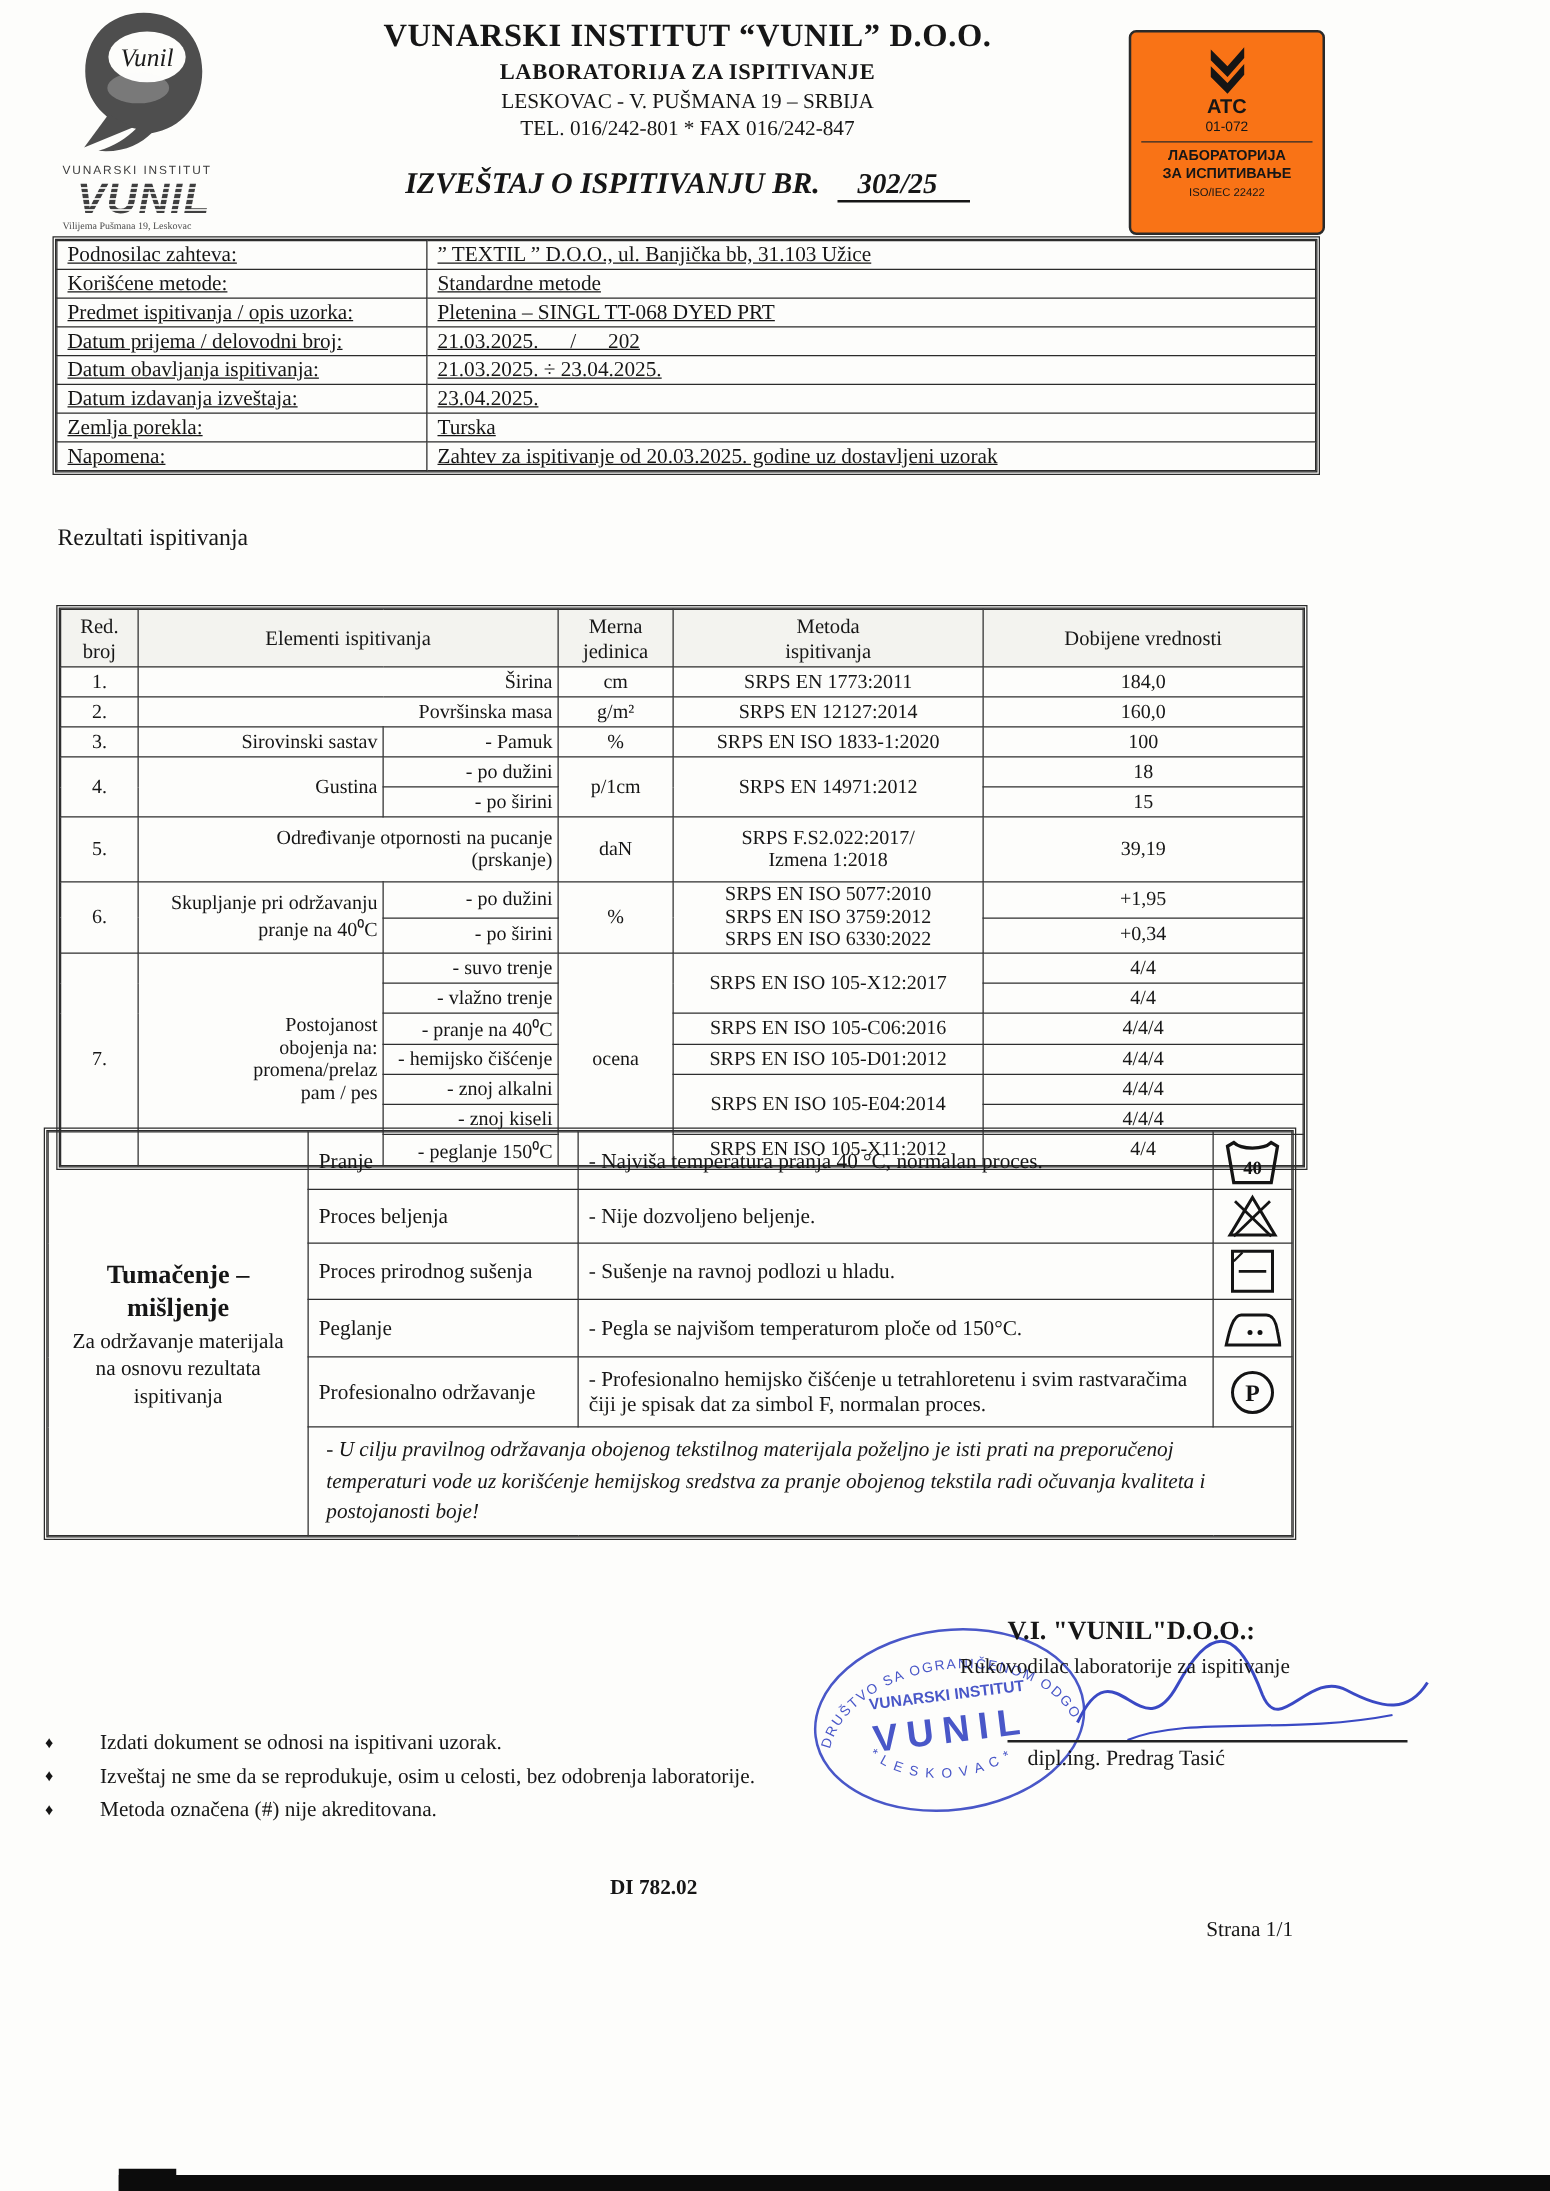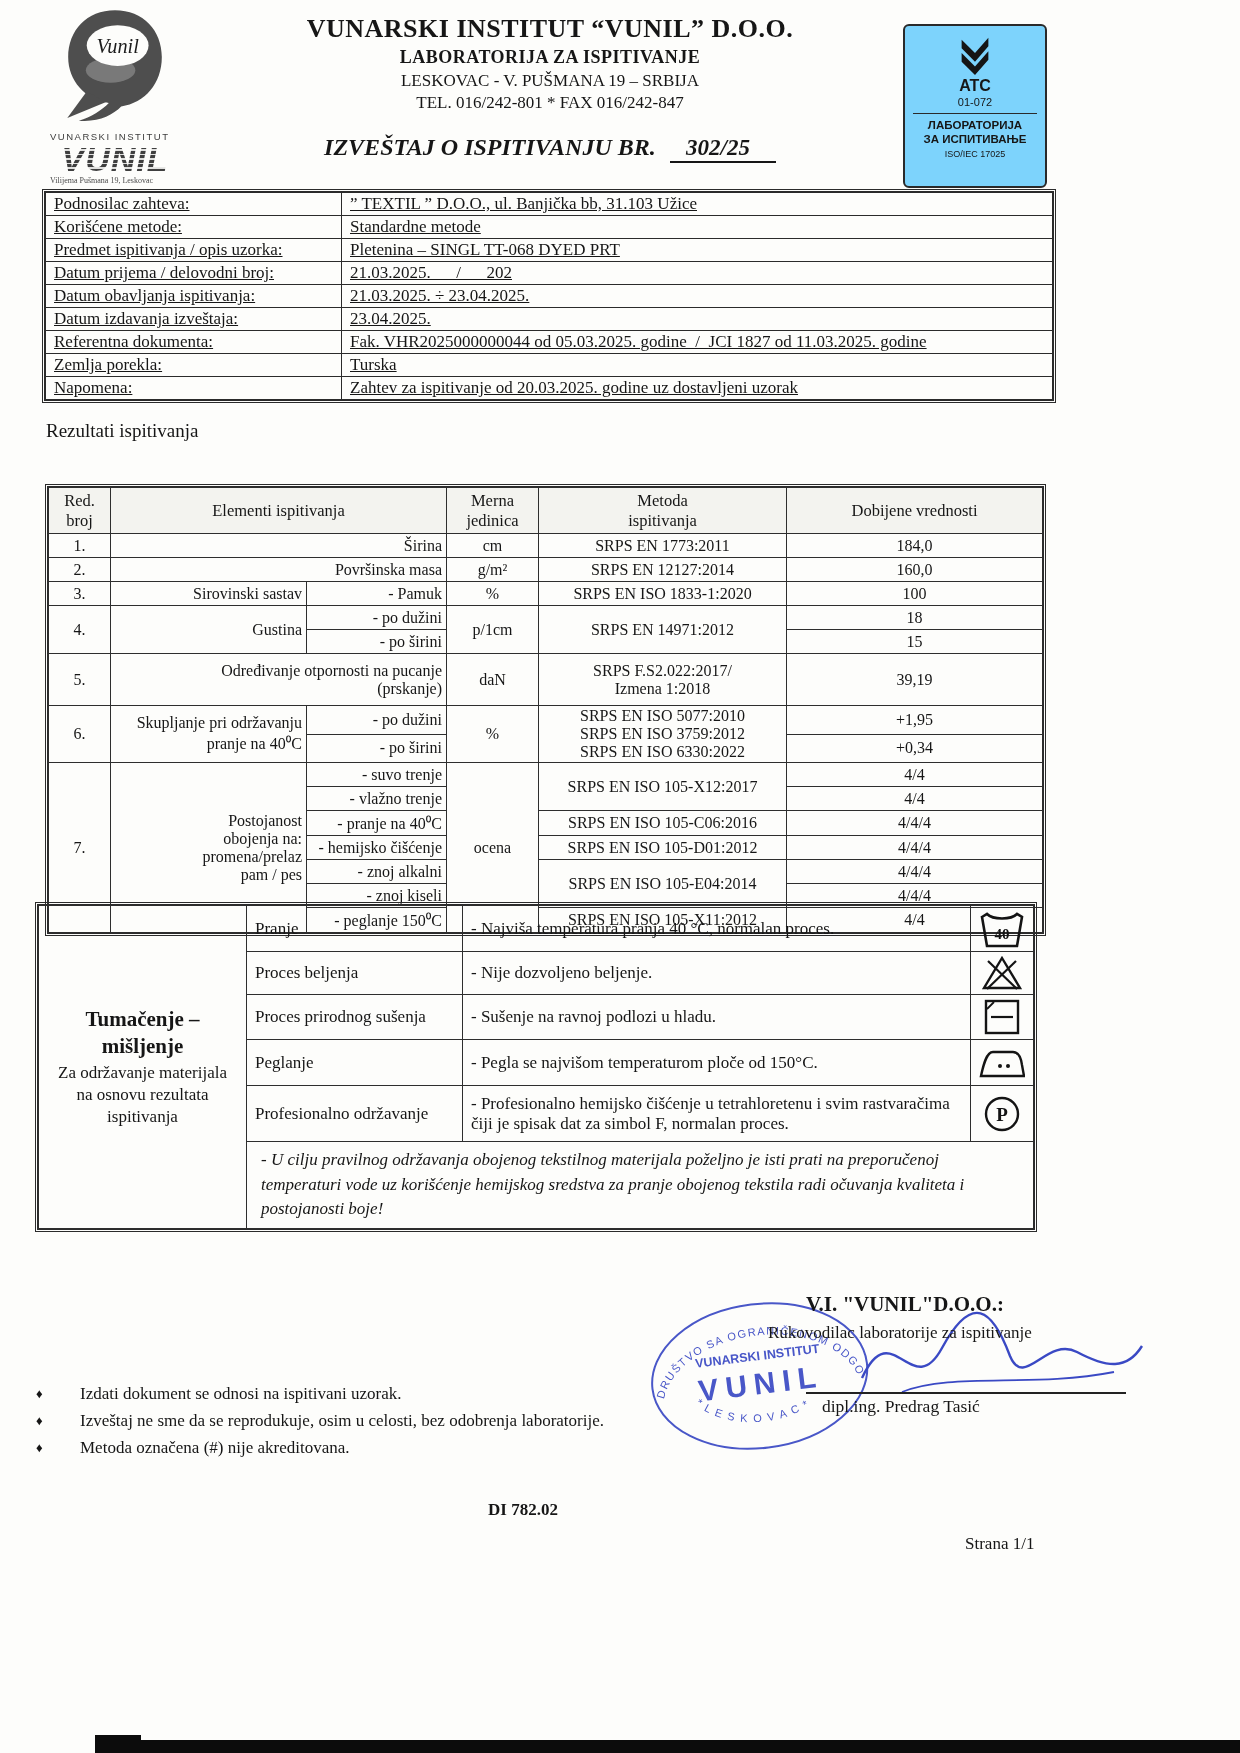--- a/index.html
+++ b/index.html
@@ -23,22 +23,22 @@
   .head-center { left:240px; top:14px; width:620px; text-align:center; }
   .h-company { font-size:26px; font-weight:bold; letter-spacing:.5px; }
   .h-lab { font-size:18px; font-weight:bold; margin-top:3px; letter-spacing:.5px; }
   .h-addr { font-size:17px; margin-top:3px; }
   .h-tel { font-size:17px; margin-top:2px; }
 
   .report-title { left:240px; top:134px; width:620px; text-align:center; font-style:italic; font-weight:bold; }
   .t-main { font-size:24px; }
   .t-no { font-size:23px; border-bottom:2px solid #161616; padding:0 26px 1px 16px; margin-left:10px; }
 
-  .badge { left:903px; top:24px; width:144px; height:164px; border:2px solid #2a2a2a; border-radius:6px;
-    background:#7dd3fc; text-align:center; padding-top:6px; }
+  .badge { left:903px; top:24px; width:157px; height:164px; border:2px solid #2a2a2a; border-radius:6px;
+    background:#f97316; text-align:center; padding-top:6px; }
   .badge svg { display:block; margin:0 auto; }
   .b-atc { font-family:"Liberation Sans", sans-serif; font-weight:bold; font-size:16px; margin-top:1px; }
   .b-no  { font-family:"Liberation Sans", sans-serif; font-size:11px; margin-top:1px; }
   .b-div { border-top:1.5px solid #2a2a2a; margin:5px 8px 4px 8px; }
   .b-cyr { font-family:"Liberation Sans", sans-serif; font-size:11.5px; font-weight:bold; line-height:1.25; }
   .b-iso { font-family:"Liberation Sans", sans-serif; font-size:9px; margin-top:2px; }
 
   
   .info-wrap { left:42px; top:189px; width:1014px; border:3px double #2b2b2b; }
   .info-table { width:100%; border-collapse:collapse; }
@@ -135,21 +135,21 @@
   <div class="abs badge">
     <svg width="42" height="44" viewBox="0 0 44 46">
       <path d="M8 8 L22 22 L36 6 L36 15 L22 31 L8 17 Z" fill="#151515"></path>
       <path d="M8 22 L22 36 L36 20 L36 29 L22 45 L8 31 Z" fill="#151515"></path>
     </svg>
     <div class="b-atc">ATC</div>
     <div class="b-no">01-072</div>
     <div class="b-div"></div>
     <div class="b-cyr">ЛАБОРАТОРИЈА</div>
     <div class="b-cyr">ЗА ИСПИТИВАЊЕ</div>
-    <div class="b-iso">ISO/IEC 17025</div>
+    <div class="b-iso">ISO/IEC 22422</div>
   </div>
 
   <div class="abs info-wrap">
     <table class="info-table">
       <tbody>
           <tr>
         <td class="info-label">Podnosilac zahteva:</td>
         <td>” TEXTIL ” D.O.O., ul. Banjička bb, 31.103 Užice</td>
       </tr>
       <tr>
@@ -164,24 +164,20 @@
         <td class="info-label">Datum prijema / delovodni broj:</td>
         <td>21.03.2025.&nbsp;&nbsp;&nbsp;&nbsp;&nbsp;&nbsp;/&nbsp;&nbsp;&nbsp;&nbsp;&nbsp;&nbsp;202</td>
       </tr>
       <tr>
         <td class="info-label">Datum obavljanja ispitivanja:</td>
         <td>21.03.2025. ÷ 23.04.2025.</td>
       </tr>
       <tr>
         <td class="info-label">Datum izdavanja izveštaja:</td>
         <td>23.04.2025.</td>
-      </tr>
-      <tr>
-        <td class="info-label">Referentna dokumenta:</td>
-        <td>Fak. VHR2025000000044 od 05.03.2025. godine&nbsp;&nbsp;/&nbsp;&nbsp;JCI 1827 od 11.03.2025. godine</td>
       </tr>
       <tr>
         <td class="info-label">Zemlja porekla:</td>
         <td>Turska</td>
       </tr>
       <tr>
         <td class="info-label">Napomena:</td>
         <td>Zahtev za ispitivanje od 20.03.2025. godine uz dostavljeni uzorak</td>
       </tr>
     </tbody>

